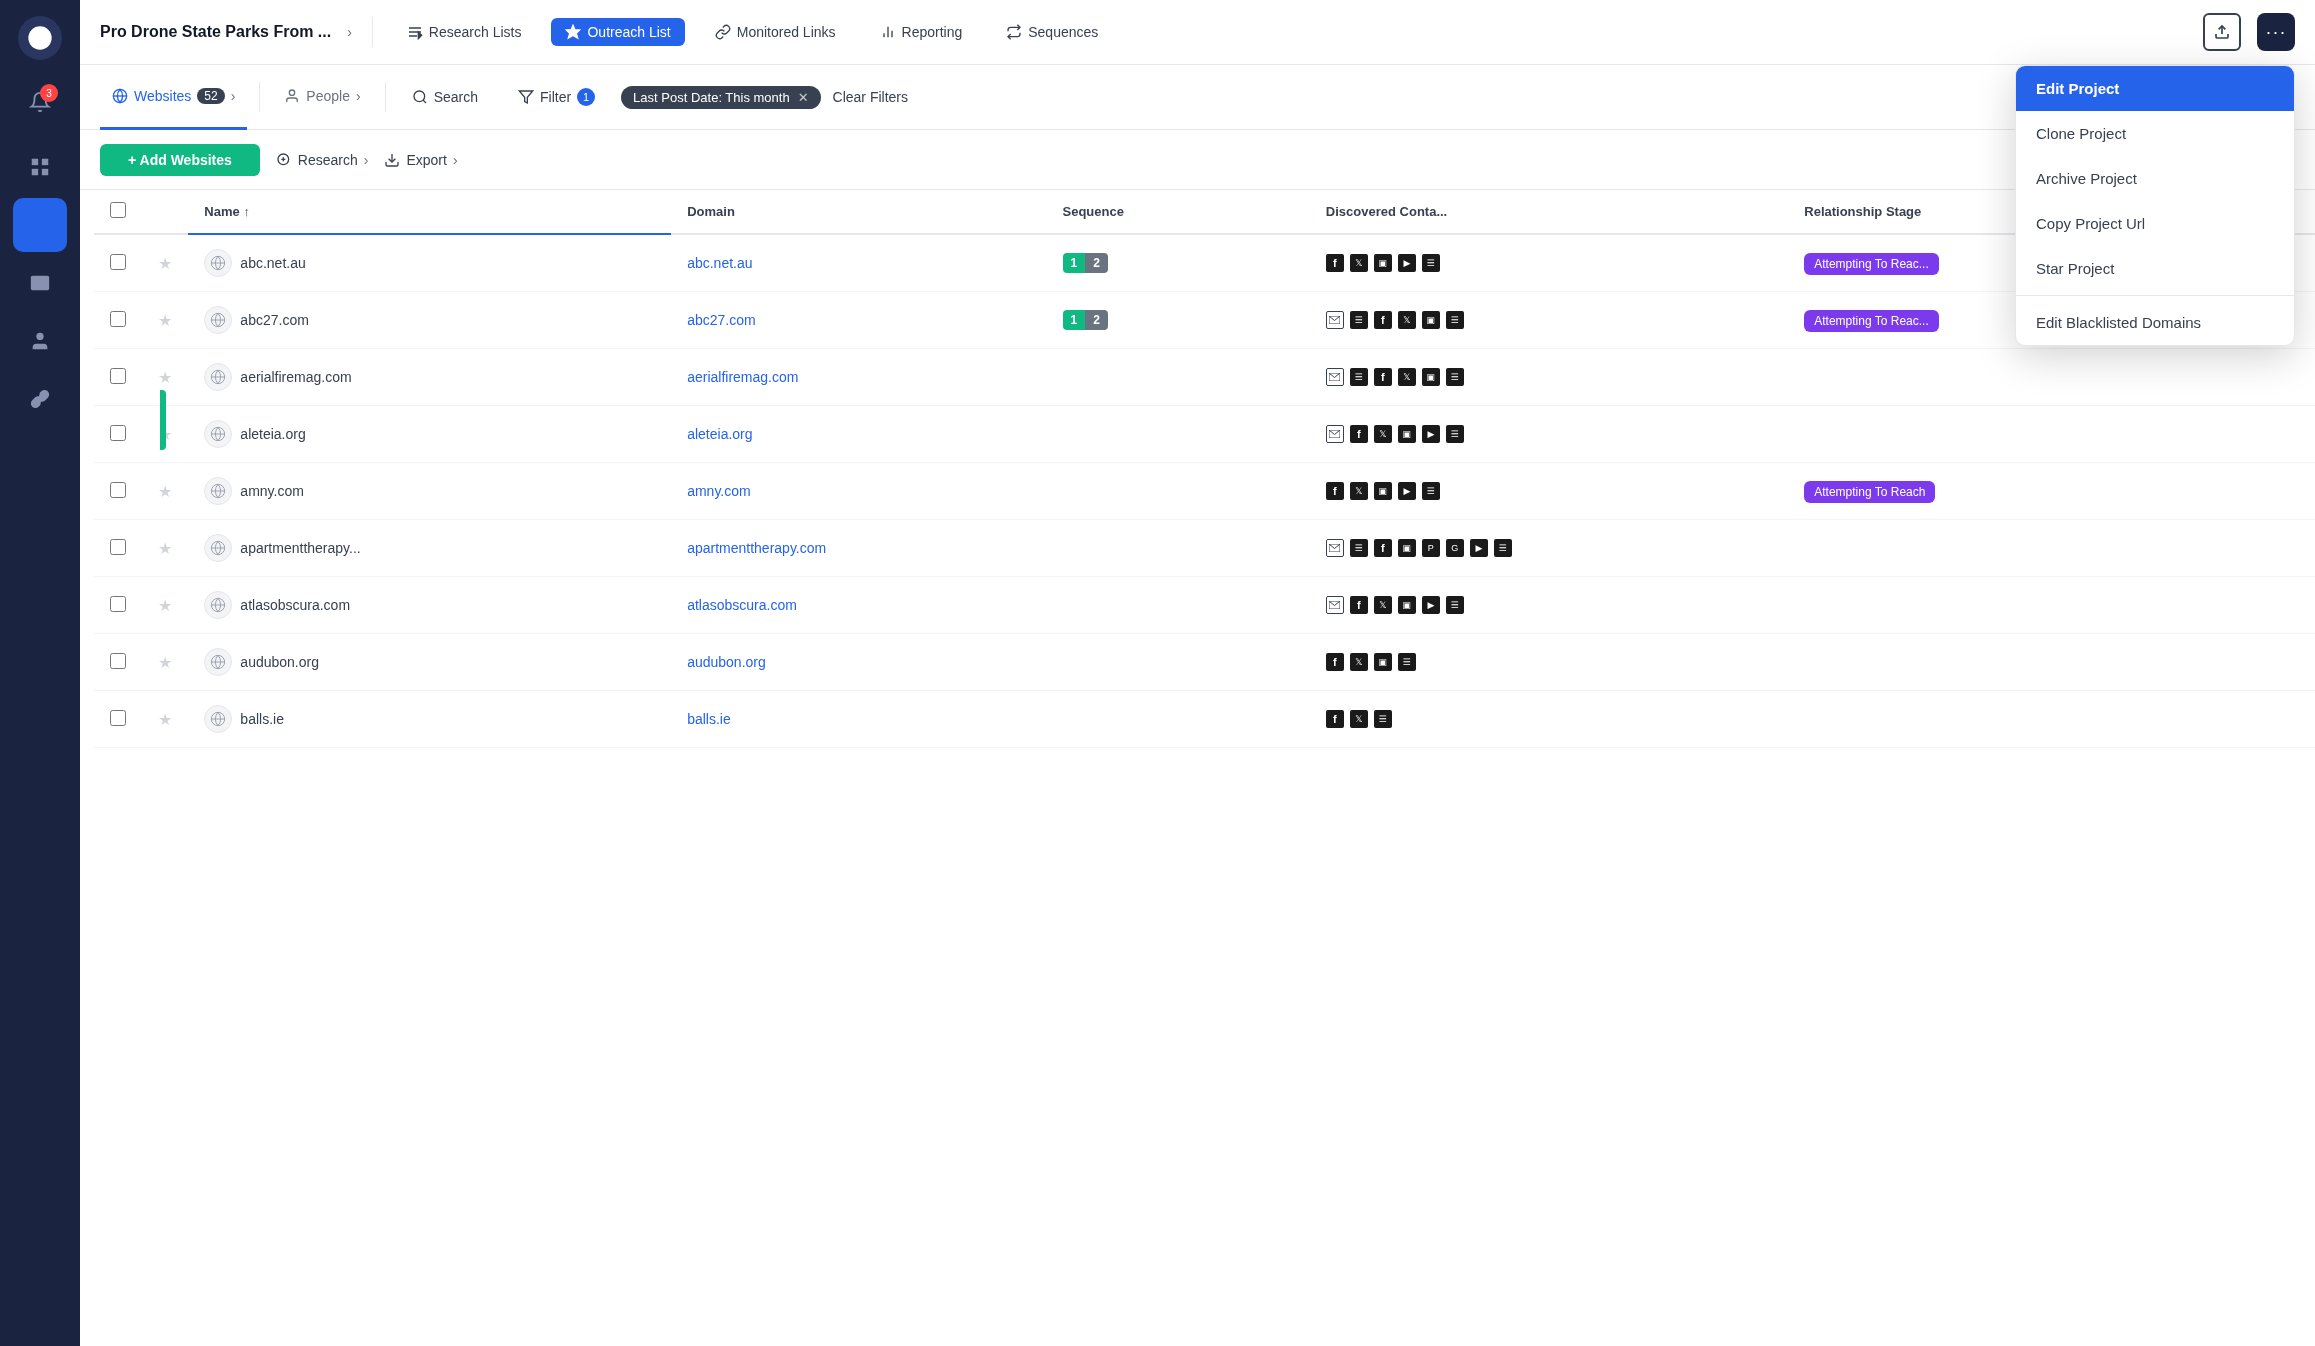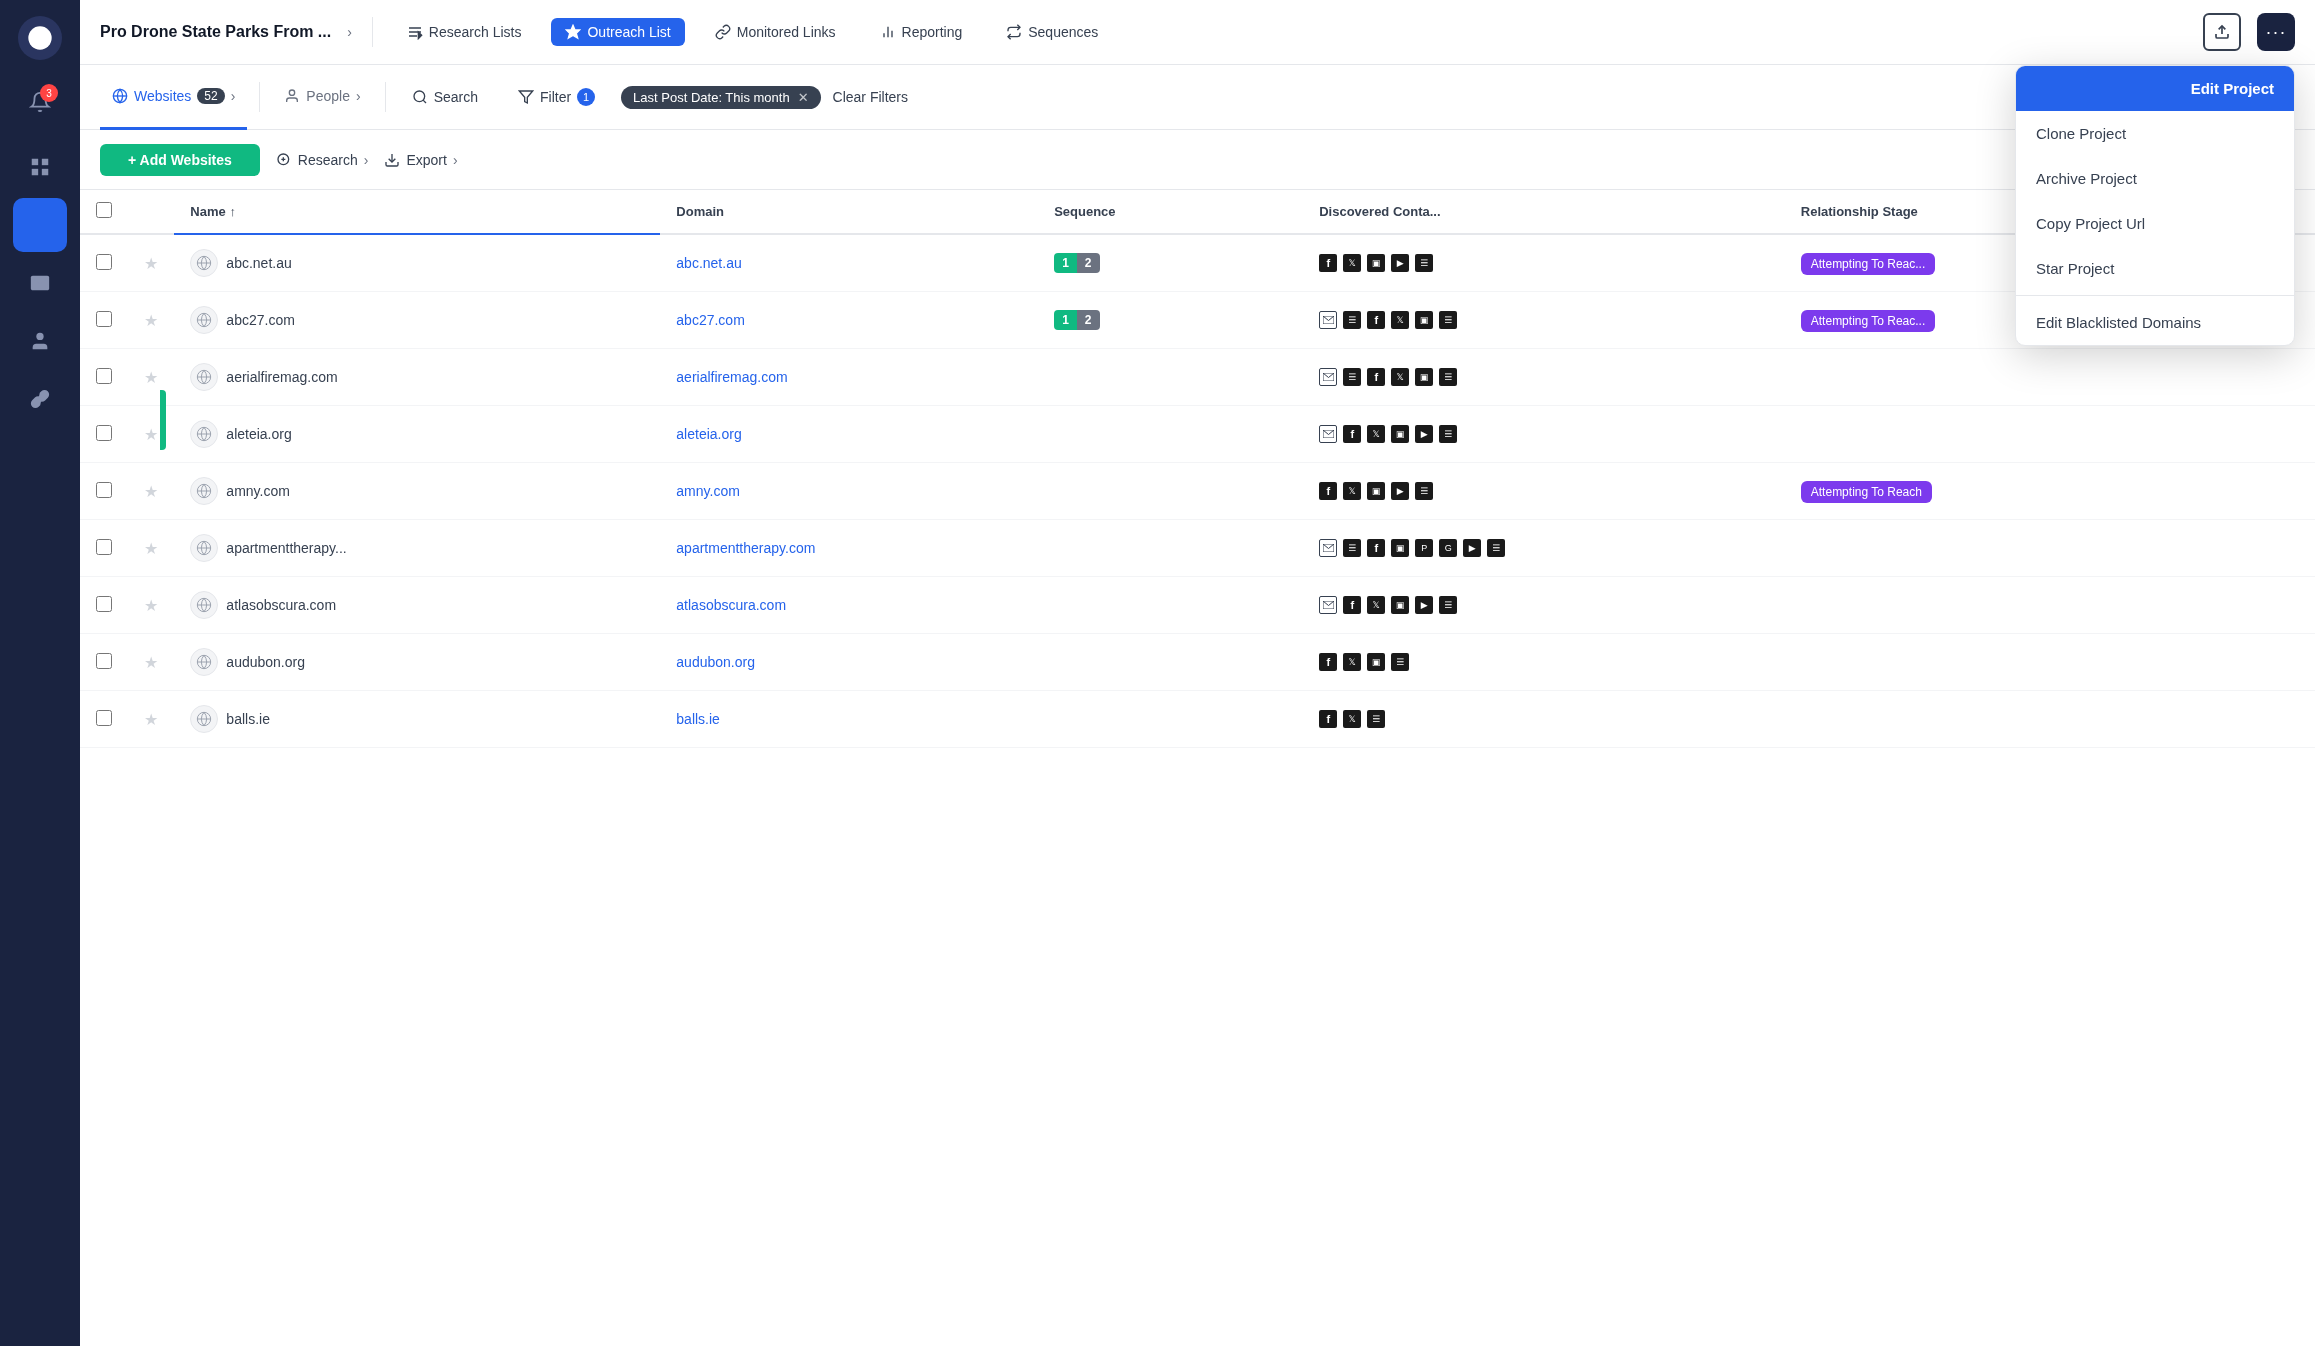--- a/index.html
+++ b/index.html
@@ -48,39 +48,39 @@
 
     
     .action-bar { height: 60px; border-bottom: 1px solid #e5e7eb; display: flex; align-items: center; padding: 0 20px; gap: 16px; background: white; flex-shrink: 0; }
     .add-btn { background: #10b981; color: white; border: none; border-radius: 6px; padding: 8px 28px; font-size: 14px; font-weight: 600; cursor: pointer; display: flex; align-items: center; gap: 6px; }
     .research-btn { display: flex; align-items: center; gap: 6px; color: #374151; cursor: pointer; font-size: 14px; font-weight: 500; }
     .export-btn { display: flex; align-items: center; gap: 6px; color: #374151; cursor: pointer; font-size: 14px; font-weight: 500; }
     .action-spacer { flex: 1; }
     .configure-btn { display: flex; align-items: center; gap: 6px; color: #2563eb; cursor: pointer; font-size: 14px; font-weight: 500; }
 
     
-    .table-container { flex: 1; overflow-y: auto; background: white; }
+    .table-container { flex: 1; overflow-y: auto; background: white; margin-left: 14px; }
     table { width: 100%; border-collapse: collapse; }
     thead th { padding: 12px 16px; text-align: left; font-size: 13px; font-weight: 600; color: #374151; border-bottom: 2px solid #e5e7eb; background: white; position: sticky; top: 0; z-index: 1; white-space: nowrap; }
     thead th.sorted { border-bottom: 2px solid #2563eb; }
     tbody tr { border-bottom: 1px solid #f3f4f6; }
     tbody td { padding: 14px 16px; font-size: 14px; color: #374151; vertical-align: middle; }
     .row-checkbox { width: 16px; height: 16px; cursor: pointer; }
     .row-star { color: #d1d5db; cursor: pointer; font-size: 16px; }
     .site-icon { width: 28px; height: 28px; border-radius: 50%; background: #f3f4f6; border: 1px solid #e5e7eb; display: flex; align-items: center; justify-content: center; margin-right: 8px; flex-shrink: 0; }
     .site-name { display: flex; align-items: center; font-weight: 500; }
     .domain-link { color: #2563eb; text-decoration: none; }
     .seq-badge { display: inline-flex; align-items: center; border-radius: 4px; overflow: hidden; font-size: 12px; font-weight: 600; }
     .seq-green { background: #10b981; color: white; padding: 3px 8px; }
     .seq-gray { background: #6b7280; color: white; padding: 3px 8px; }
     .social-icons { display: flex; align-items: center; gap: 6px; flex-wrap: wrap; }
     .rel-badge { background: #7c3aed; color: white; border-radius: 6px; padding: 4px 10px; font-size: 12px; font-weight: 500; cursor: pointer; }
     .dropdown-menu { position: absolute; top: 65px; right: 20px; width: 280px; background: white; border-radius: 10px; box-shadow: 0 10px 40px rgba(0,0,0,0.18); z-index: 20; overflow: hidden; border: 1px solid #e5e7eb; }
     .dropdown-item { padding: 14px 20px; cursor: pointer; font-size: 15px; color: #374151; }
-    .dropdown-item.highlight { background: #2563eb; color: white; font-weight: 600; text-align: right; }
+    .dropdown-item.highlight { background: #2563eb; color: white; font-weight: 600; }
     .dropdown-divider { height: 1px; background: #e5e7eb; margin: 4px 0; }
 
     
     .left-accent { width: 6px; background: #10b981; position: absolute; left: 80px; top: 390px; height: 60px; border-radius: 0 4px 4px 0; }
 
     .col-checkbox { width: 40px; }
     .col-star { width: 40px; }
     .col-name { min-width: 220px; }
     .col-domain { min-width: 160px; }
     .col-sequence { min-width: 120px; }

